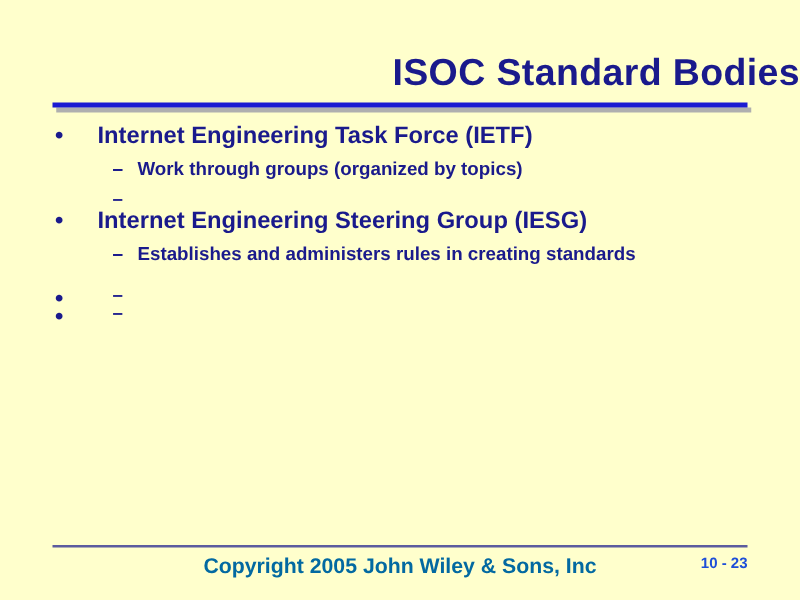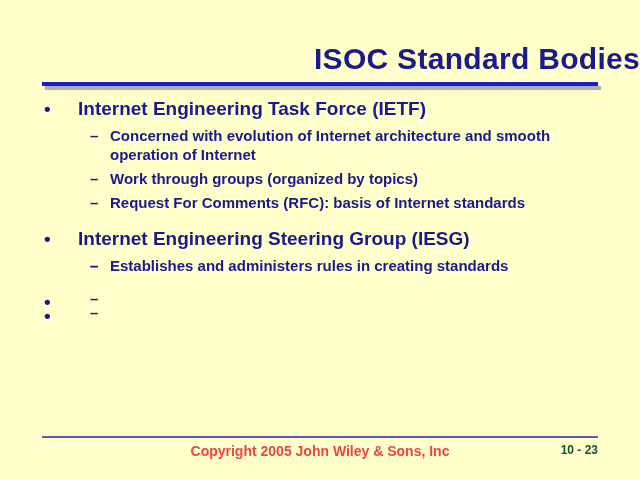--- a/index.html
+++ b/index.html
@@ -127,32 +127,32 @@
     top: 443px;
     width: 640px;
     height: 20px;
   }
   .copyright {
     position: absolute;
     left: 0;
     top: 0;
     width: 640px;
     text-align: center;
-    font-size: 14px;
-    font-weight: bold;
-    color: #ef4444;
+    font-size: 17px;
+    font-weight: bold;
+    color: #0369a1;
     white-space: nowrap;
   }
   .pagenum {
     position: absolute;
     right: 42px;
     top: 0;
     font-size: 12px;
     font-weight: bold;
-    color: #14532d;
+    color: #1d4ed8;
     white-space: nowrap;
   }
 </style>
 </head>
 <body>
 
 <div class="slide">
 
   <div class="title">ISOC Standard Bodies</div>
 
@@ -162,29 +162,27 @@
   </div>
 
   <div class="body">
 
     <div class="l1">
       <span class="marker">•</span>
       <span>Internet Engineering Task Force (IETF)</span>
     </div>
     <div class="l2">
       <span class="marker">–</span>
-      <span>Concerned with evolution of Internet architecture and smooth operation of Internet</span>
     </div>
     <div class="l2">
       <span class="marker">–</span>
       <span>Work through groups (organized by topics)</span>
     </div>
     <div class="l2">
       <span class="marker">–</span>
-      <span>Request For Comments (RFC): basis of Internet standards</span>
     </div>
 
     <div class="group-gap"></div>
 
     <div class="l1">
       <span class="marker">•</span>
       <span>Internet Engineering Steering Group (IESG)</span>
     </div>
     <div class="l2">
       <span class="marker">–</span>

